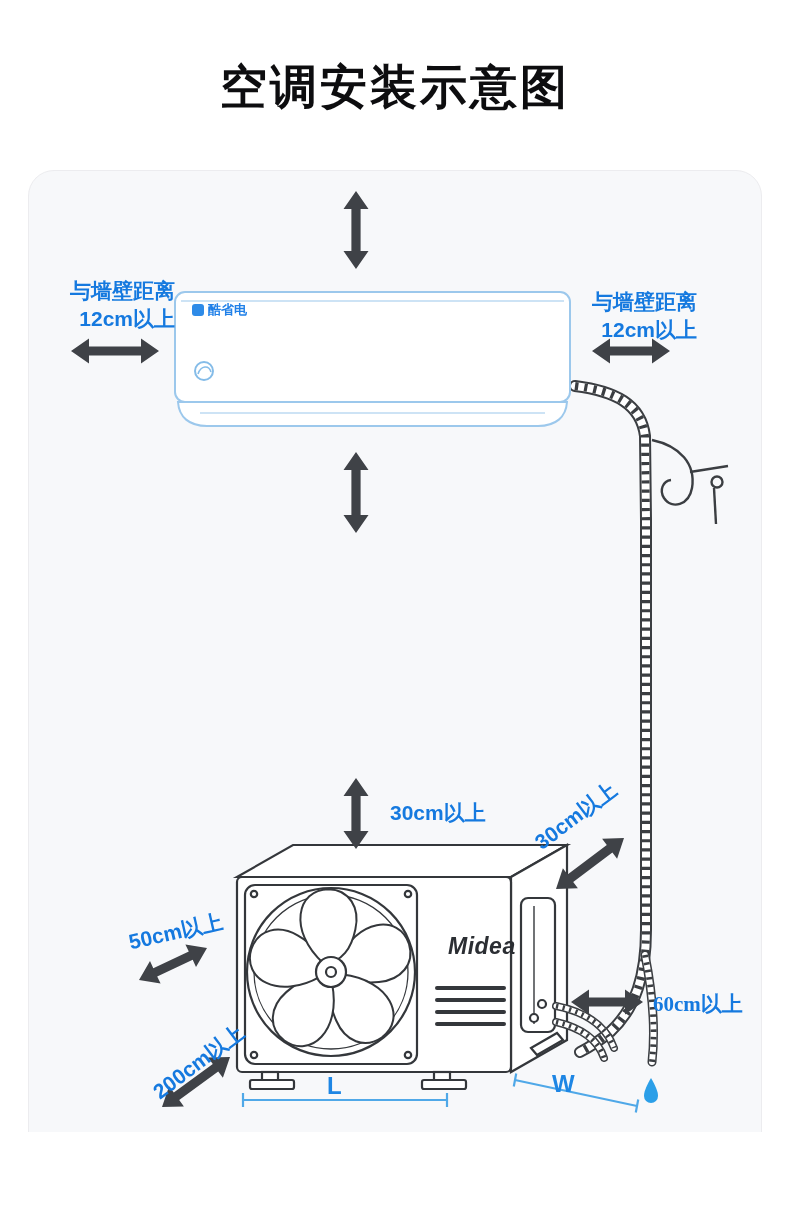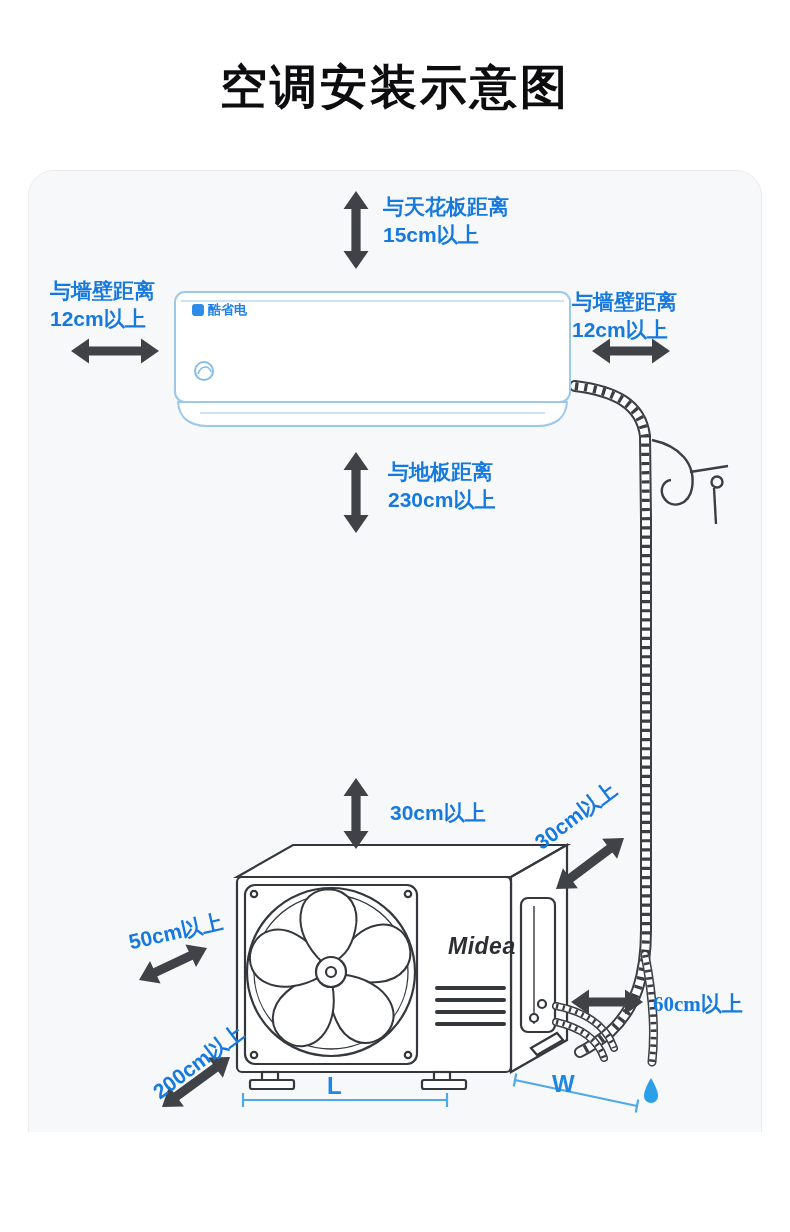--- a/index.html
+++ b/index.html
@@ -7,21 +7,21 @@
          font-family:"Liberation Sans","DejaVu Sans",sans-serif;}
   .title{position:absolute;left:0;top:56px;width:100%;text-align:center;
          font-size:47px;font-weight:900;color:#0d0d0f;letter-spacing:3px;}
   .card{position:absolute;left:28px;top:170px;width:732px;height:1048px;
         background:#f7f8fa;border:1px solid #ececef;border-radius:26px;}
   .diagram{position:absolute;left:0;top:0;width:790px;height:1232px;}
   .arrow{fill:#3f4247;}
   
   .lbl{position:absolute;color:#1579df;font-weight:700;font-size:21px;line-height:1.34;
        white-space:nowrap;}
-  .center{text-align:left;}
+  .center{text-align:right;}
   .rot-steep{transform:rotate(-37deg);transform-origin:center center;}
   .rot-mild{transform:rotate(-13deg);transform-origin:center center;}
   .dim{position:absolute;color:#1e86e4;font-weight:700;font-size:24px;}
   .brand-outdoor{position:absolute;left:448px;top:933px;font-size:23px;font-weight:800;
        font-style:italic;color:#2b2e33;letter-spacing:.5px;}
   .badge{position:absolute;left:192px;top:301px;display:flex;align-items:center;gap:4px;
        color:#2080e8;font-size:13px;font-weight:700;font-family:Liberation Mono, monospace;}
   .badge-icon{width:12px;height:12px;background:#2e8be8;border-radius:3px;flex:0 0 auto;}
   
   .indoor-stroke{stroke:#9cc8ec;fill:#ffffff;}
@@ -157,39 +157,31 @@
     </g>
   </svg>
 
   <div class="badge">
     <span class="badge-icon"></span>
     <span>酷省电</span>
   </div>
 
   <div class="brand-outdoor">Midea</div>
 
-  <div class="lbl" style="left:383px;top:193px;">
-    <div>与天花板距离</div>
-    <div>15cm以上</div>
-  </div>
 
   <div class="lbl center" style="left:50px;top:277px;width:125px;">
     <div>与墙壁距离</div>
     <div>12cm以上</div>
   </div>
 
   <div class="lbl center" style="left:572px;top:288px;width:125px;">
     <div>与墙壁距离</div>
     <div>12cm以上</div>
   </div>
 
-  <div class="lbl" style="left:388px;top:458px;">
-    <div>与地板距离</div>
-    <div>230cm以上</div>
-  </div>
 
   <div class="lbl" style="left:390px;top:799px;">30cm以上</div>
 
   <div class="lbl rot-steep" style="left:528px;top:802px;">30cm以上</div>
 
   <div class="lbl rot-mild" style="left:128px;top:918px;">50cm以上</div>
 
   <div class="lbl rot-steep" style="left:145px;top:1048px;">200cm以上</div>
 
   <div class="lbl" style="left:653px;top:990px;font-family:Liberation Serif, serif;">60cm以上</div>

